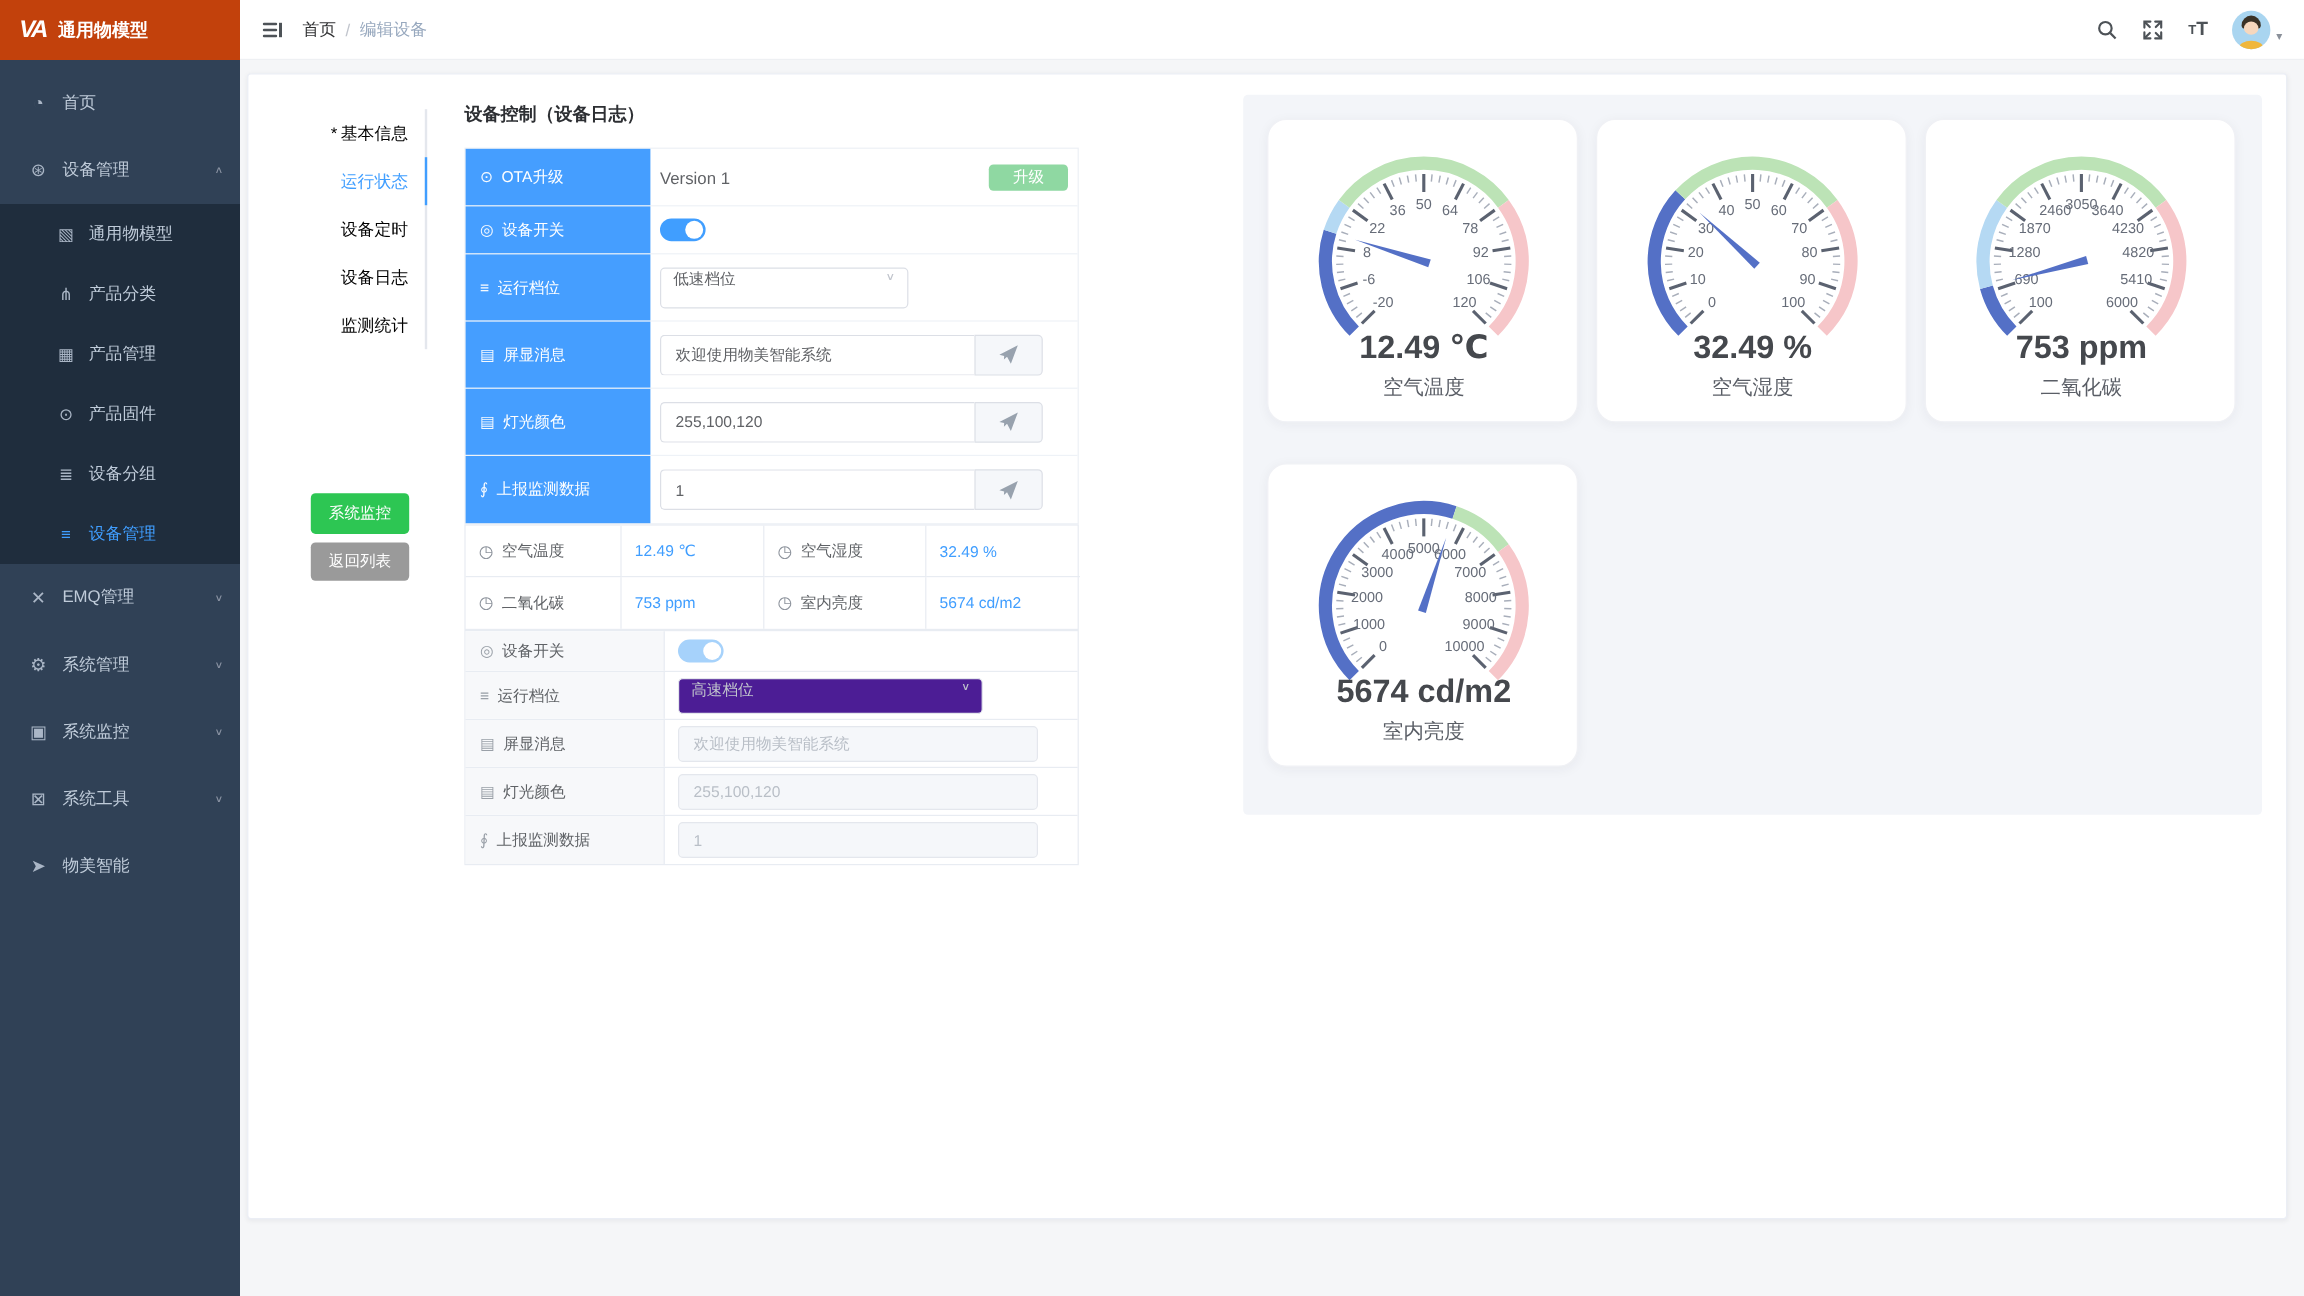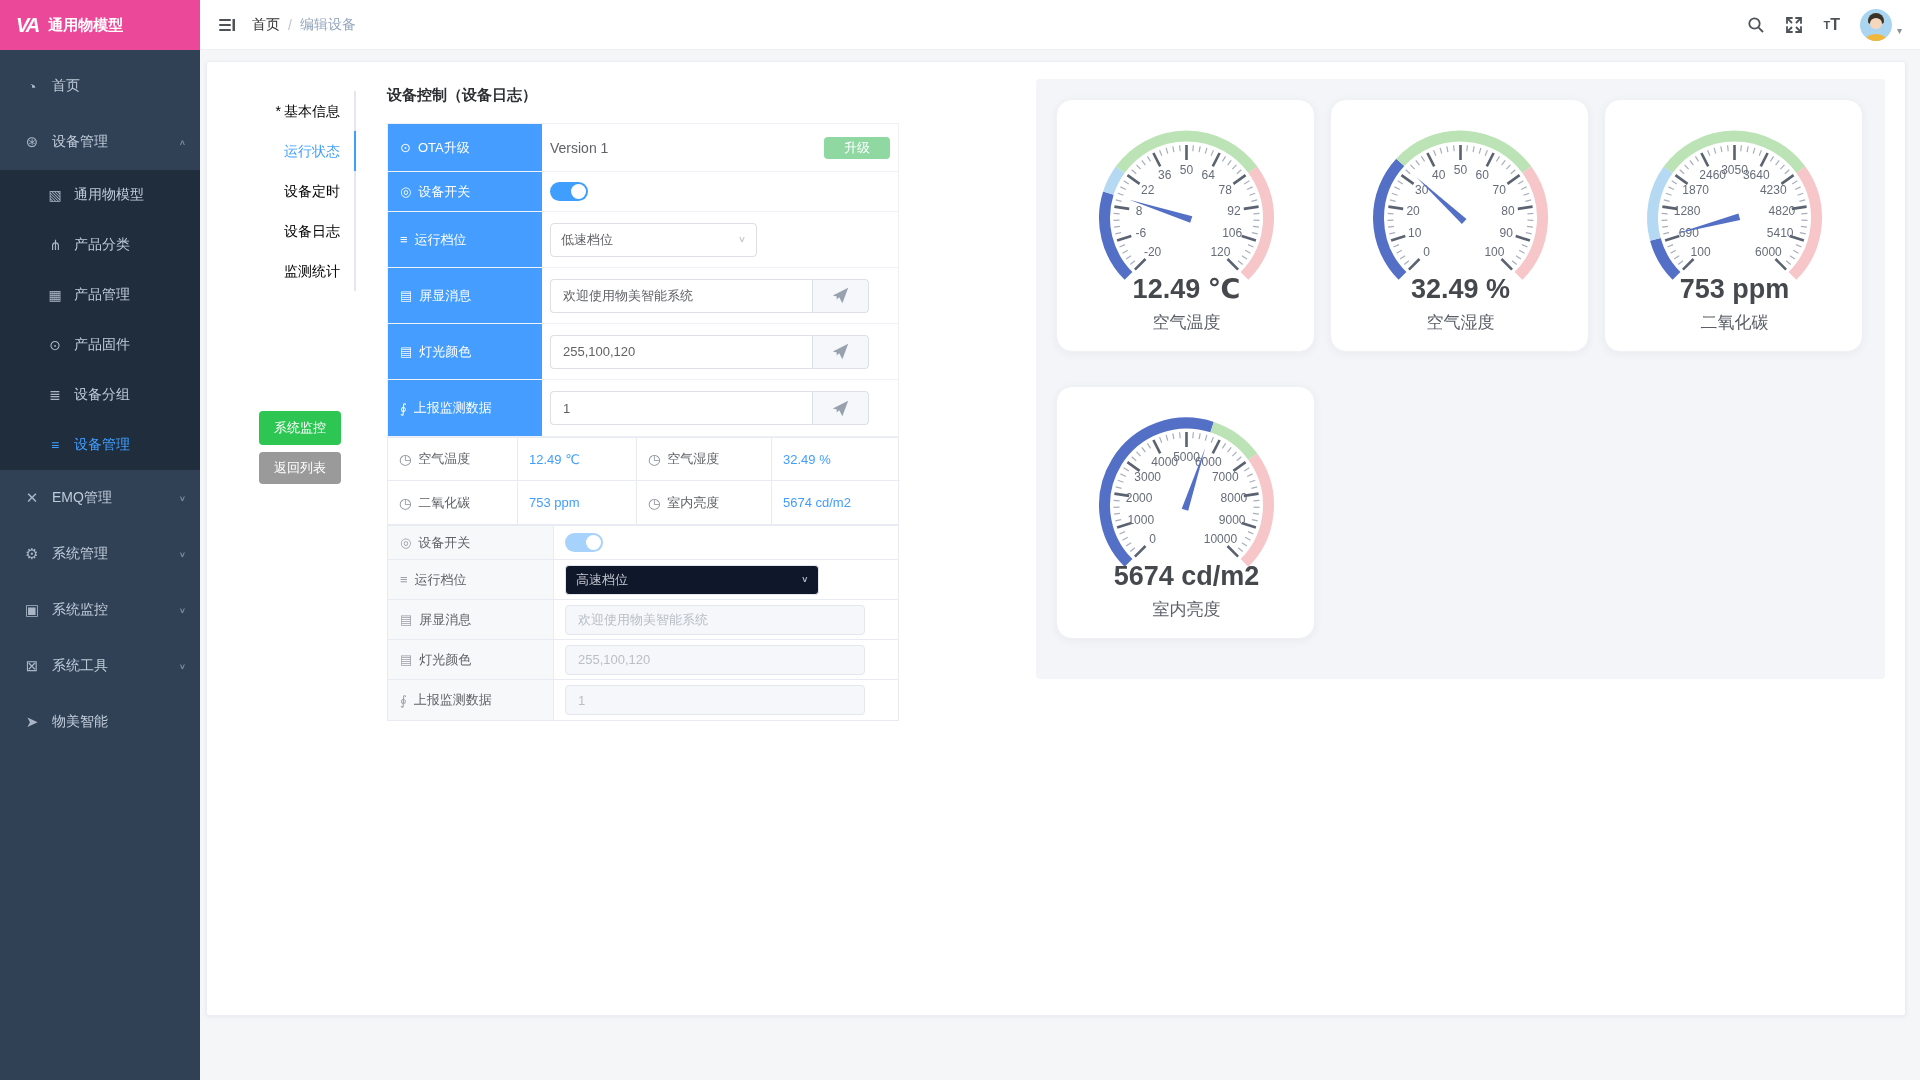--- a/index.html
+++ b/index.html
@@ -2,21 +2,21 @@
 <html><head>
 <meta charset="utf-8">
 <style>
   * { margin:0; padding:0; box-sizing:border-box; }
   html,body { width:1920px; height:1080px; overflow:hidden;
     font-family:"Liberation Sans","DejaVu Sans",sans-serif; background:#f5f6f8; }
   .app { display:flex; width:100%; height:100%; }
 
   
   .sidebar { width:200px; height:100%; background:#304156; flex-shrink:0; display:flex; flex-direction:column; }
-  .logo-bar { height:50px; display:flex; align-items:center; padding-left:16px; background:#ec4899; }
+  .logo-bar { height:50px; display:flex; align-items:center; padding-left:16px; background:#c2410c; }
   .logo-mark { color:#fff; font-weight:bold; font-style:italic; font-size:20px; letter-spacing:-2px; margin-right:10px; }
   .logo-title { color:#fff; font-size:15px; font-weight:bold; }
   .menu { flex:1; overflow:hidden; padding-top:8px; }
   .mitem { height:56px; display:flex; align-items:center; padding:0 14px 0 20px; color:#bfcbd9; font-size:14px; cursor:pointer; }
   .mitem .mi-icon { width:24px; font-size:15px; color:#aab6c6; margin-right:8px; text-align:center; }
   .mitem .mi-arrow { margin-left:auto; font-size:10px; color:#8a93a3; transform:scaleY(.8); }
   .submenu { background:#1f2d3d; }
   .sitem { height:50px; display:flex; align-items:center; padding-left:44px; color:#bfcbd9; font-size:14px; cursor:pointer; }
   .sitem .mi-icon { width:22px; font-size:14px; color:#aab6c6; margin-right:8px; text-align:center; }
   .sitem.active, .sitem.active .mi-icon { color:#409eff; }
@@ -66,23 +66,23 @@
   .crow .lbl .ic { font-size:13px; opacity:.95; }
   .crow .val { flex:1; display:flex; align-items:center; padding-left:8px; }
   .h48{min-height:48px} .h40{min-height:40px} .h56{min-height:56px}
   .ver-text { font-size:14px; color:#606266; }
   .btn-upgrade { margin-left:auto; margin-right:8px; width:66px; height:22px; background:#8fd8a2; color:#fff; border:none; border-radius:4px; font-size:13px; cursor:pointer; }
 
   .switch { width:38px; height:19px; border-radius:10px; background:#409eff; position:relative; cursor:pointer; flex-shrink:0; }
   .switch::after { content:''; position:absolute; right:2px; top:2px; width:15px; height:15px; border-radius:50%; background:#fff; }
   .switch.dis { background:#a6d2fb; }
 
-  .sel { width:207px; height:34px; border:1px solid #dcdfe6; border-radius:4px; display:flex; align-items:center; padding:0 10px; font-size:13px; color:#606266; cursor:pointer; background:#fff; }
+  .sel { width:207px; height:34px; border:1px solid #dcdfe6; border-radius:4px; display:flex; align-items:flex-start; padding:0 10px; font-size:13px; color:#606266; cursor:pointer; background:#fff; }
   .sel .arr { margin-left:auto; color:#c0c4cc; font-size:11px; transform:scaleY(.8); }
-  .sel.dis { background:#0f172a; border-color:#e4e7ed; color:#c0c4cc; cursor:not-allowed;font-family:Liberation Mono, monospace; }
+  .sel.dis { background:#4c1d95; border-color:#e4e7ed; color:#c0c4cc; cursor:not-allowed;font-family:Liberation Mono, monospace; }
 
   .igroup { display:flex; }
   .igroup input { width:262px; height:34px; border:1px solid #dcdfe6; border-right:none; border-radius:4px 0 0 4px; padding:0 12px; font-size:13px; color:#606266; outline:none; }
   .igroup .append { width:57px; height:34px; background:#f5f7fa; border:1px solid #dcdfe6; border-radius:0 4px 4px 0; display:flex; align-items:center; justify-content:center; cursor:pointer; }
 
   
   .mon-grid { display:grid; grid-template-columns:130px 119px 135px 128px; border:1px solid #e8ecf2; }
   .mcell { height:43px; display:flex; align-items:center; font-size:13px; border-bottom:1px solid #e8ecf2; border-right:1px solid #e8ecf2; padding-left:11px; }
   .mcell:nth-child(4n) { border-right:none; }
   .mcell.last-row { border-bottom:none; }

